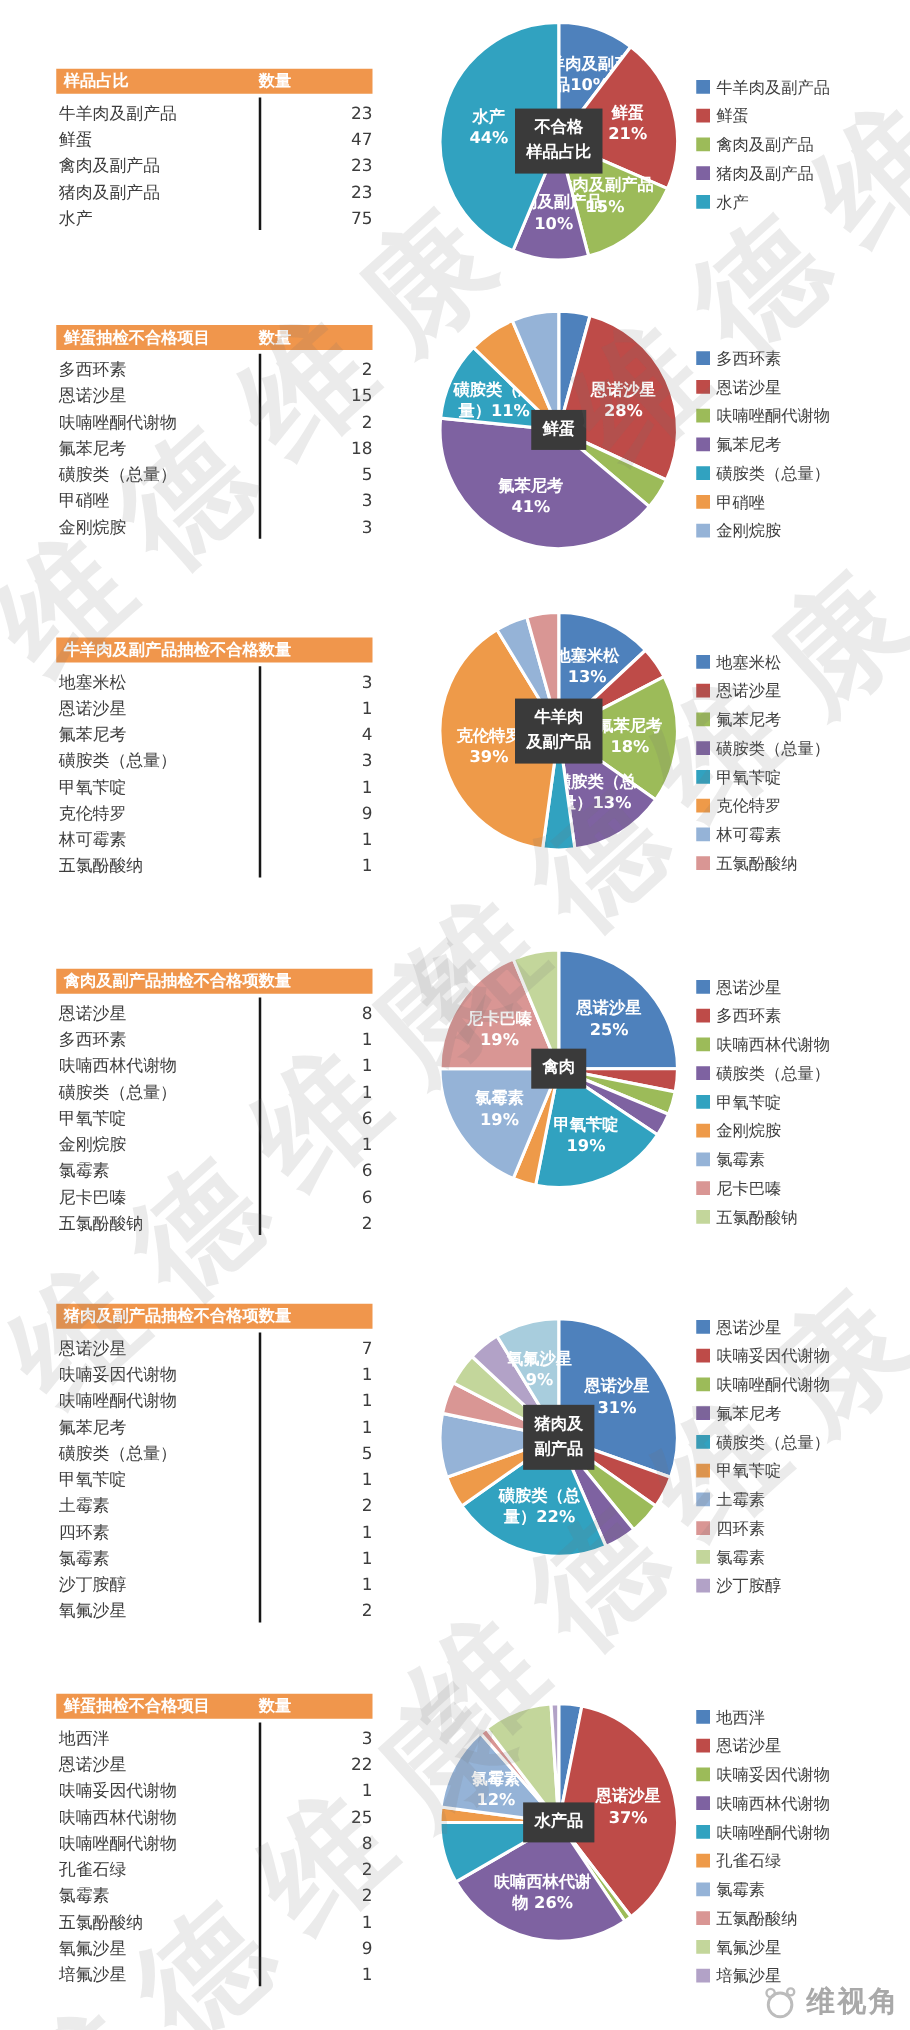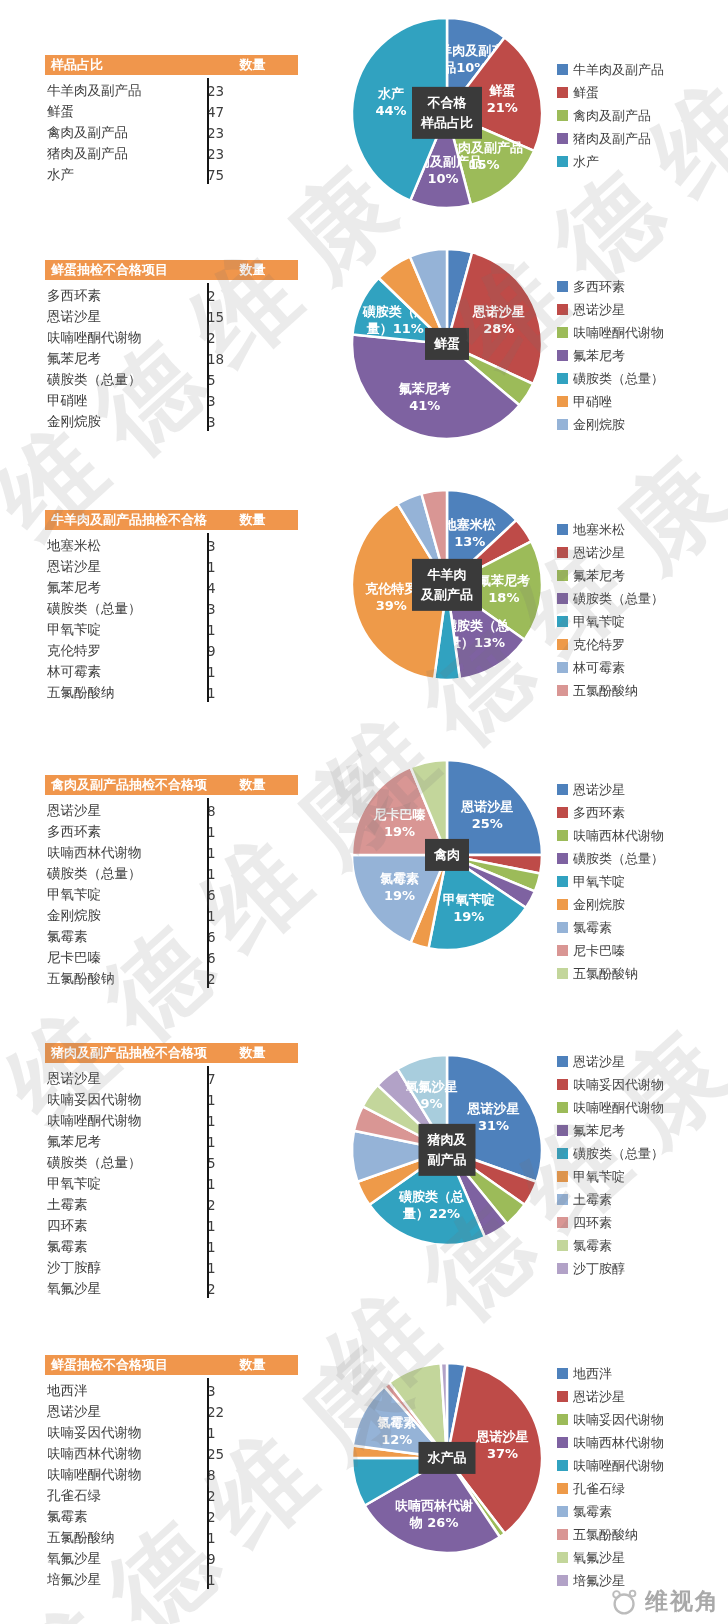--- a/index.html
+++ b/index.html
@@ -13,27 +13,27 @@
   .sec2{top:260px} .sec2 .pie-wrap{top:-23px} .sec2 .legend{top:15px}
   .sec3{top:510px} .sec3 .pie-wrap{top:-32px} .sec3 .legend{top:8px}
   .sec4{top:775px} .sec4 .pie-wrap{top:-27px} .sec4 .legend{top:3px}
   .sec5{top:1043px}.sec5 .pie-wrap{top:0px}   .sec5 .legend{top:7px}
   .sec6{top:1355px}.sec6 .pie-wrap{top:-4px}  .sec6 .legend{top:7px}
   
   .tbl{position:absolute;left:45px;top:0;width:253px;}
   .tbl-head{height:20px;background:#F0964C;color:#fff;font-weight:bold;
     font-size:13px;display:flex;align-items:center;}
   .tbl-title{flex:1;padding-left:6px;white-space:nowrap;overflow:hidden;}
-  .tbl-qty{width:91px;text-align:center;}
+  .tbl-qty{width:91px;text-align:left;}
   .tbl-body{position:relative;padding-top:5px;}
   .tbl-body::before{content:'';position:absolute;left:162px;top:3px;bottom:1px;
     width:2px;background:#161616;}
   .row{height:21px;display:flex;align-items:center;font-size:13.5px;color:#3d3d3d;}
   .cell-name{flex:1;padding-left:2px;white-space:nowrap;}
-  .cell-val{width:91px;text-align:left;}
+  .cell-val{width:91px;text-align:right;}
   
   .pie-wrap{position:absolute;left:340px;width:214px;height:214px;}
   svg.pie{width:214px;height:214px;display:block;}
   .pie-label{font-size:13px;font-weight:bold;fill:#fff;text-anchor:middle;
     font-family:"DejaVu Sans","Liberation Sans",sans-serif;}
   .center-label{position:absolute;left:50%;top:50%;transform:translate(-50%,-50%);
     background:#3a3a3a;color:#fff;font-weight:bold;font-size:13px;
     padding:6px 9px;text-align:center;line-height:1.55;white-space:nowrap;}
   
   .legend{position:absolute;left:557px;list-style:none;margin:0;padding:0;}

